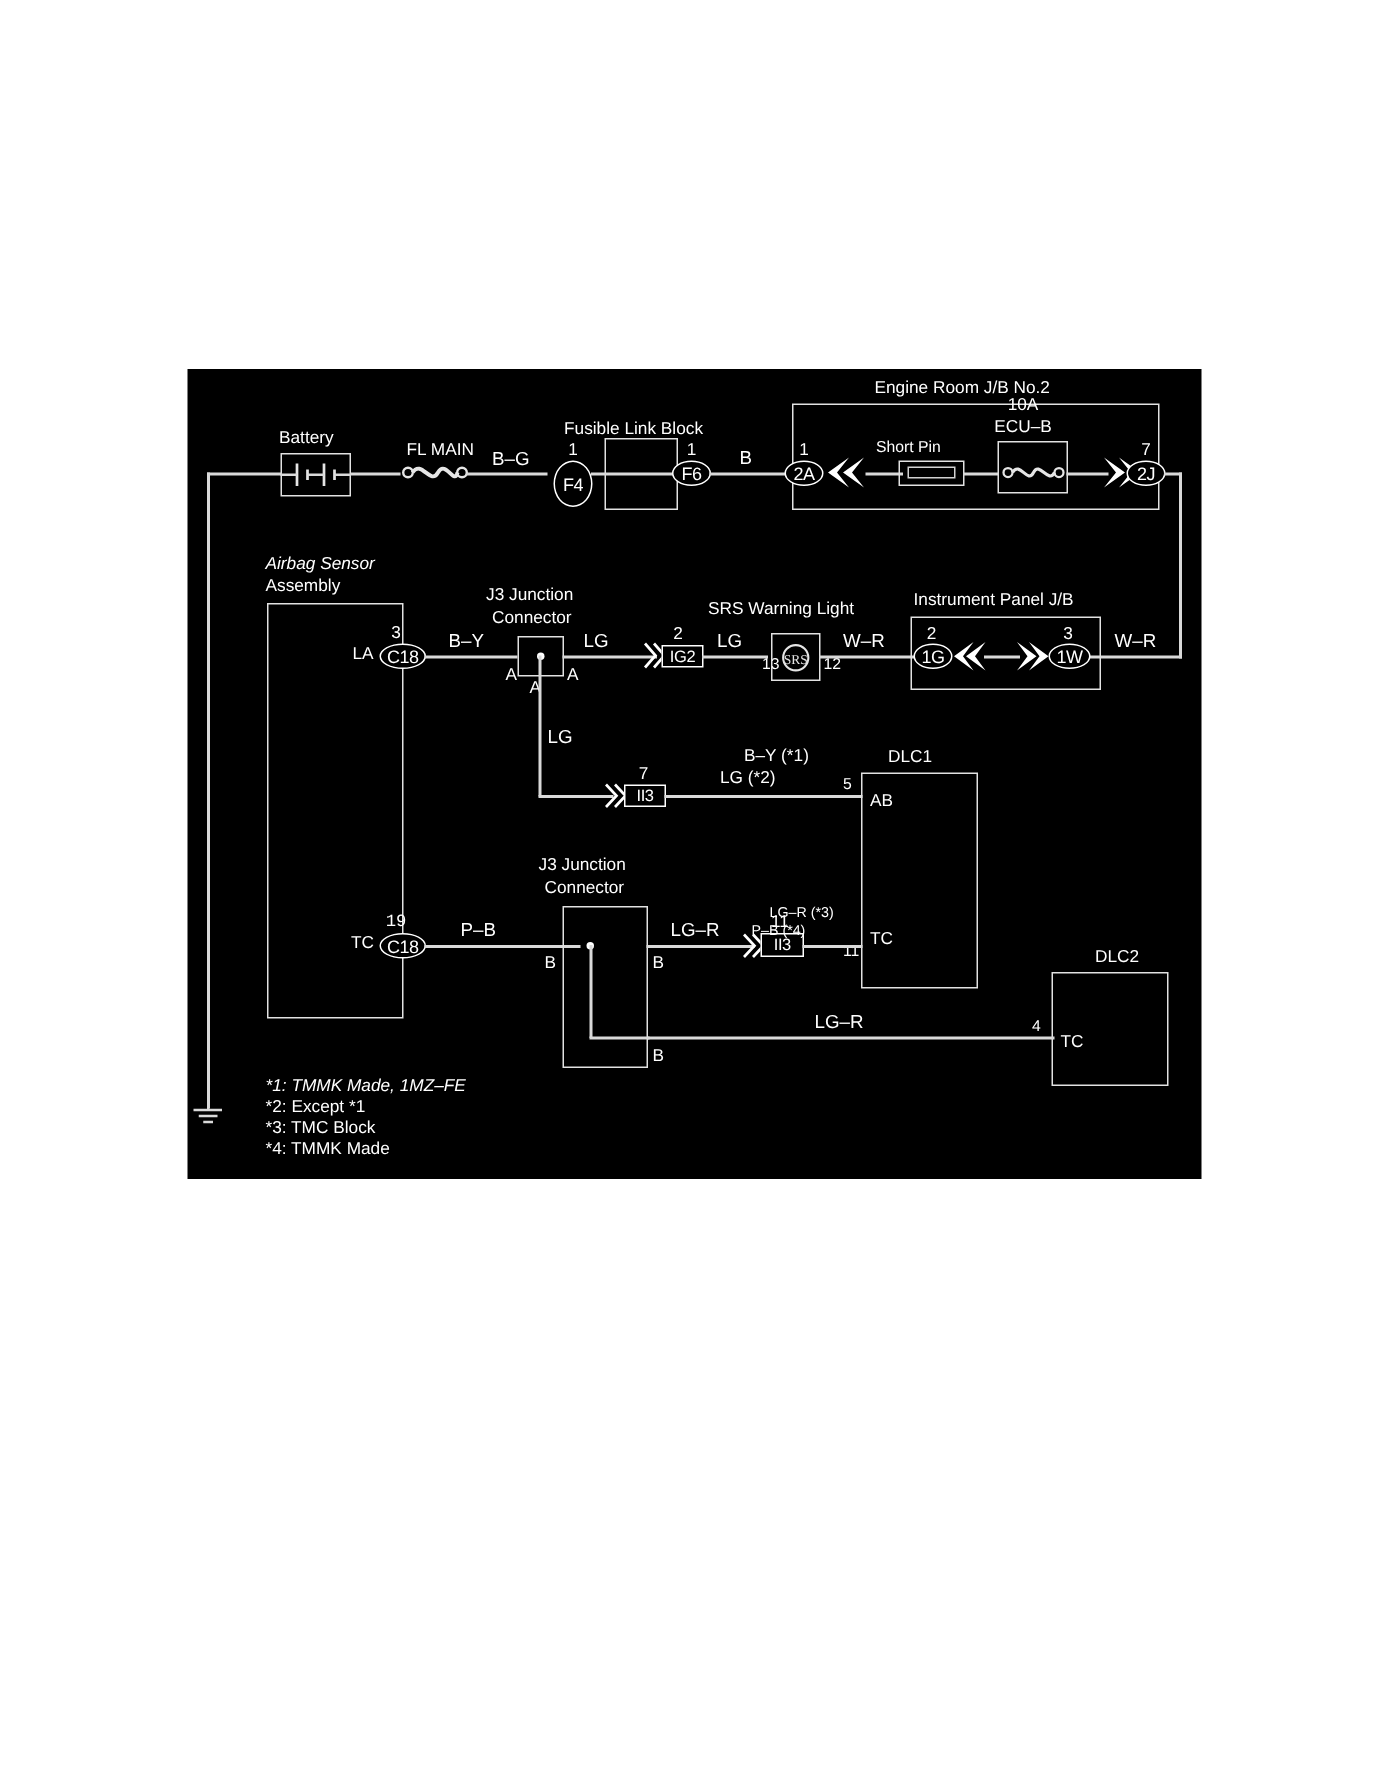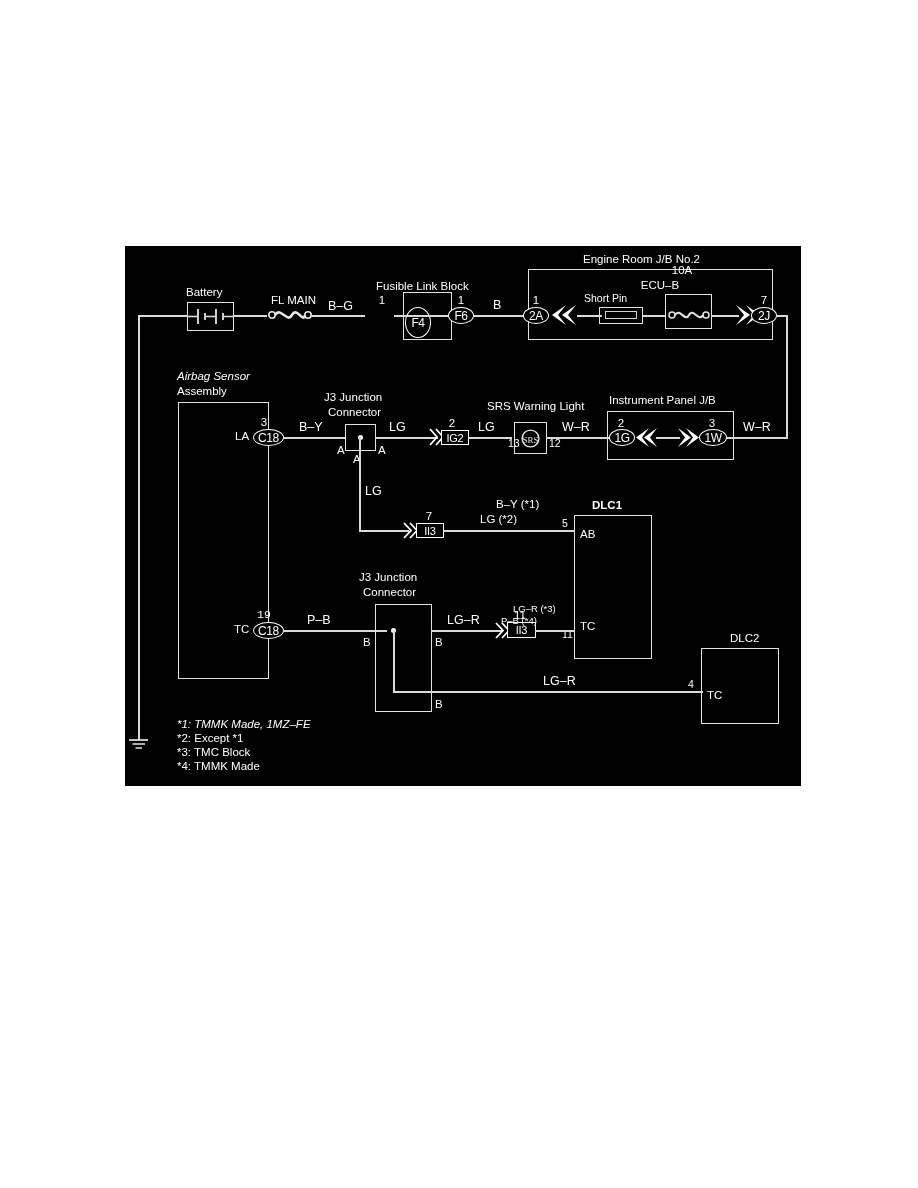--- a/index.html
+++ b/index.html
@@ -56,21 +56,21 @@
     <circle cx="5" cy="11" r="3.2" fill="none" stroke="#e5e5e5" stroke-width="1.6"></circle>
     <circle cx="41" cy="11" r="3.2" fill="none" stroke="#e5e5e5" stroke-width="1.6"></circle>
     <path d="M8,11 C14,2 20,20 25,11 C30,2 36,20 38,11" fill="none" stroke="#e5e5e5" stroke-width="2.6"></path>
   </svg>
   <div class="wire wh" style="left:186px;top:69px;width:54px;"></div>
   <div class="lbl f12" style="left:203px;top:53px;">B–G</div>
 
   <div class="lbl f11" style="left:251px;top:34px;">Fusible Link Block</div>
   <div class="box" style="left:278px;top:46px;width:49px;height:48px;"></div>
   <div class="lbl f11 ctr" style="left:246px;top:48px;width:22px;">1</div>
-  <div class="conn" style="left:244px;top:61px;width:26px;height:31px;margin-left:36px;">F4</div>
+  <div class="conn" style="left:244px;top:61px;width:26px;height:31px;">F4</div>
   <div class="wire wh" style="left:269px;top:69px;width:62px;"></div>
   <div class="lbl f11 ctr" style="left:325px;top:48px;width:22px;">1</div>
   <div class="conn" style="left:323px;top:61px;width:26px;height:17px;">F6</div>
   <div class="wire wh" style="left:348px;top:69px;width:57px;"></div>
   <div class="lbl f12" style="left:368px;top:52px;">B</div>
 
   <div class="lbl f11" style="left:458px;top:7px;">Engine Room J/B No.2</div>
   <div class="box" style="left:403px;top:23px;width:245px;height:71px;"></div>
 
   <div class="lbl f11 ctr" style="left:400px;top:48px;width:22px;">1</div>
@@ -80,21 +80,21 @@
     <polygon points="14,1 0,11 14,21 6,11" fill="#ffffff"></polygon>
   </svg>
   <div class="wire wh" style="left:452px;top:69px;width:25px;"></div>
 
   <div class="lbl f10" style="left:459px;top:47px;">Short Pin</div>
   <div class="box" style="left:474px;top:61px;width:44px;height:17px;"></div>
   <div class="boxd" style="left:480px;top:65px;width:32px;height:8px;"></div>
   <div class="wire wh" style="left:517px;top:69px;width:24px;"></div>
 
   <div class="lbl f11 ctr" style="left:525px;top:18px;width:64px;">10A</div>
-  <div class="lbl f11 ctr" style="left:503px;top:33px;width:64px;">ECU–B</div>
+  <div class="lbl f11 ctr" style="left:525px;top:33px;width:64px;">ECU–B</div>
   <div class="box" style="left:540px;top:48px;width:47px;height:35px;"></div>
   <svg style="left:543px;top:58px;" width="42" height="22">
     <circle cx="4" cy="11" r="3" fill="none" stroke="#e5e5e5" stroke-width="1.5"></circle>
     <circle cx="38" cy="11" r="3" fill="none" stroke="#e5e5e5" stroke-width="1.5"></circle>
     <path d="M7,11 C12,3 17,19 21,11 C25,3 31,19 35,11" fill="none" stroke="#e5e5e5" stroke-width="2.1"></path>
   </svg>
   <div class="wire wh" style="left:586px;top:69px;width:28px;"></div>
   <svg style="left:609px;top:58px;" width="26" height="22">
     <polygon points="2,1 16,11 2,21 10,11" fill="#ffffff"></polygon>
     <polygon points="12,1 26,11 12,21 20,11" fill="#ffffff"></polygon>
@@ -131,21 +131,21 @@
     <polyline points="7,1 14,9 7,17" fill="none" stroke="#ffffff" stroke-width="1.8"></polyline>
   </svg>
   <div class="lbl f11 ctr" style="left:313px;top:171px;width:28px;">2</div>
   <div class="connr" style="left:316px;top:184px;width:28px;height:15px;">IG2</div>
   <div class="wire wh" style="left:343px;top:191px;width:44px;"></div>
 
   <div class="wire wv" style="left:234px;top:191px;height:94px;"></div>
   <div class="wire wh" style="left:234px;top:284px;width:50px;"></div>
   <div class="lbl f12" style="left:240px;top:238px;">LG</div>
 
-  <div class="lbl f11" style="left:362px;top:154px;">SRS Warning Light</div>
+  <div class="lbl f11" style="left:347px;top:154px;">SRS Warning Light</div>
   <div class="lbl f12" style="left:353px;top:174px;">LG</div>
   <div class="lbl f10" style="left:383px;top:192px;">13</div>
   <div class="box" style="left:389px;top:176px;width:33px;height:32px;"></div>
   <svg style="left:396px;top:183px;" width="19" height="19">
     <circle cx="9.5" cy="9.5" r="8.4" fill="none" stroke="#e5e5e5" stroke-width="1.4"></circle>
     <text x="9.5" y="13.5" font-family="Liberation Serif, serif" font-size="9" fill="#e5e5e5" text-anchor="middle">SRS</text>
   </svg>
   <div class="lbl f10" style="left:424px;top:192px;">12</div>
   <div class="wire wh" style="left:421px;top:191px;width:64px;"></div>
   <div class="lbl f12" style="left:437px;top:174px;">W–R</div>
@@ -170,21 +170,21 @@
   <svg style="left:278px;top:276px;" width="16" height="17">
     <polyline points="1,1 8,8.5 1,16" fill="none" stroke="#ffffff" stroke-width="1.8"></polyline>
     <polyline points="7,1 14,8.5 7,16" fill="none" stroke="#ffffff" stroke-width="1.8"></polyline>
   </svg>
   <div class="lbl f11 ctr" style="left:290px;top:264px;width:28px;">7</div>
   <div class="connr" style="left:291px;top:277px;width:28px;height:15px;">II3</div>
   <div class="wire wh" style="left:318px;top:284px;width:132px;"></div>
   <div class="lbl f11" style="left:355px;top:252px;margin-left:16px;">B–Y (*1)</div>
   <div class="lbl f11" style="left:355px;top:267px;">LG (*2)</div>
 
-  <div class="lbl f11" style="left:467px;top:253px;font-weight:bold;">DLC1</div>
+  <div class="lbl f11" style="left:467px;top:253px;">DLC1</div>
   <div class="box" style="left:449px;top:269px;width:78px;height:144px;"></div>
   <div class="lbl f10" style="left:437px;top:272px;">5</div>
   <div class="lbl f11" style="left:455px;top:282px;text-align:center;">AB</div>
   <div class="lbl f10" style="left:437px;top:383px;">11</div>
   <div class="lbl f11" style="left:455px;top:374px;">TC</div>
 
   <div class="lbl f11" style="left:109px;top:377px;">TC</div>
   <div class="lbl f11 ctr" style="left:128px;top:363px;width:22px;font-family:Liberation Mono, monospace;">19</div>
   <div class="conn" style="left:128px;top:376px;width:31px;height:17px;">C18</div>
   <div class="wire wh" style="left:158px;top:384px;width:104px;"></div>

